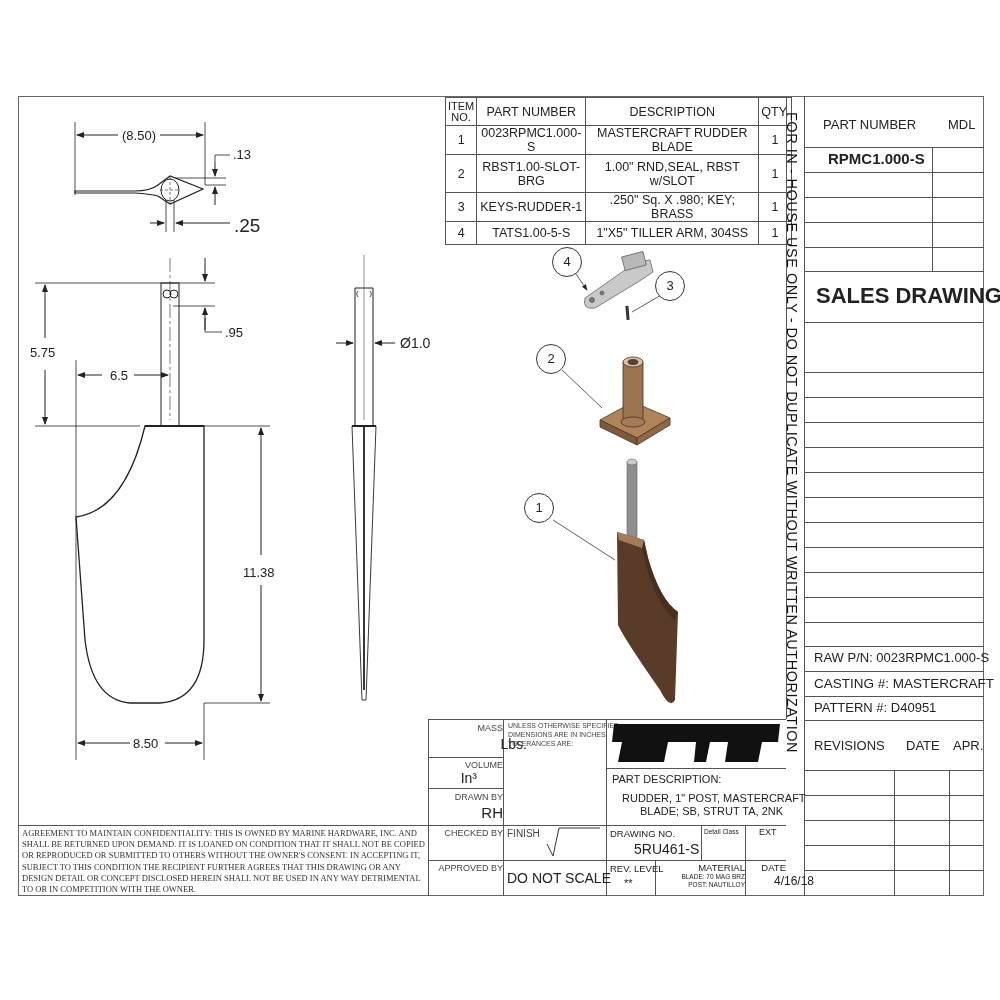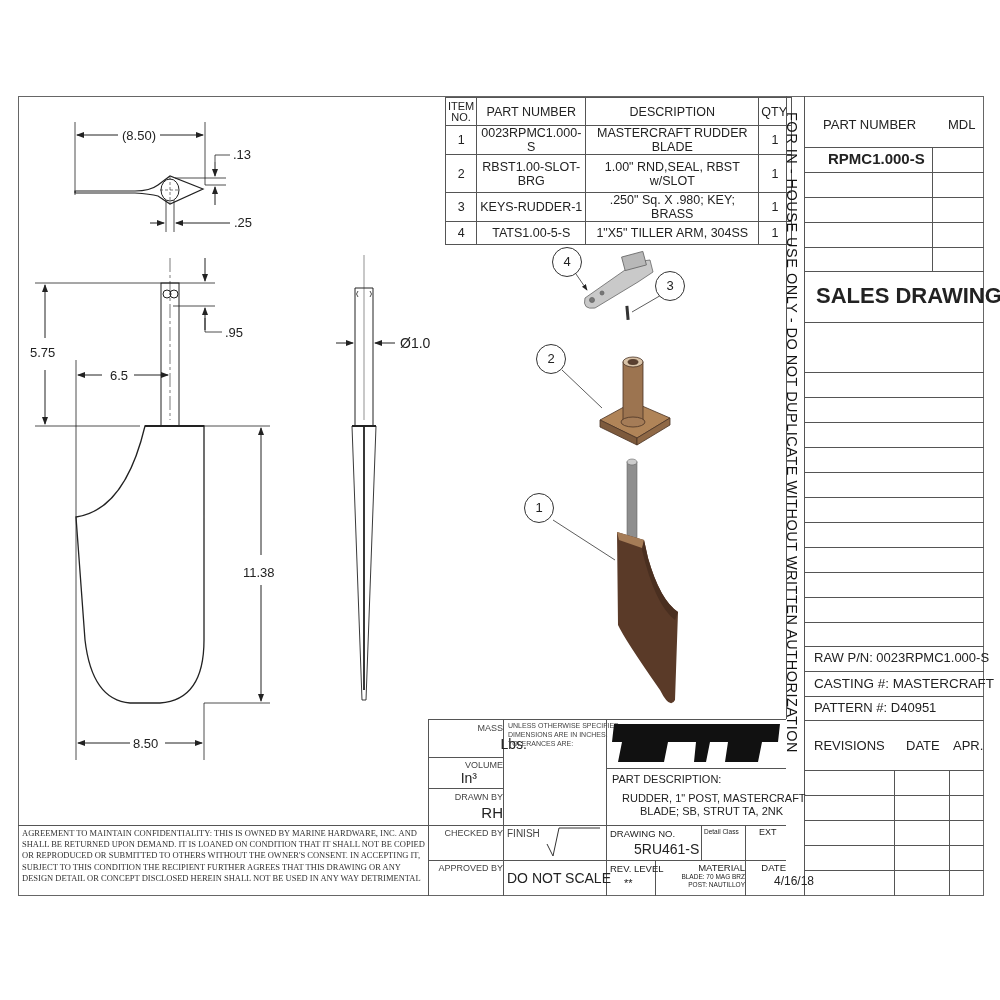--- a/index.html
+++ b/index.html
@@ -85,21 +85,21 @@
       <line x1="395" y1="343" x2="375" y2="343" marker-end="url(#ar)"></line>
       <line x1="352" y1="426" x2="376" y2="426" stroke-width="2"></line>
       <path d="M352,426 L362,700 L366,700 L376,426" stroke-width="0.9"></path>
       <line x1="364" y1="426" x2="364" y2="690" stroke-width="1.8"></line>
     </g>
   </g>
 </svg>
 
 <span class="t" style="left:122px;top:128px;font-size:13px;">(8.50)</span>
 <span class="t" style="left:233px;top:147px;font-size:13px;">.13</span>
-<span class="t" style="left:234px;top:215px;font-size:13px;">.25</span>
+<span class="t" style="left:234px;top:215px;font-size:19px;">.25</span>
 <span class="t" style="left:30px;top:345px;font-size:13px;">5.75</span>
 <span class="t" style="left:225px;top:325px;font-size:13px;">.95</span>
 <span class="t" style="left:110px;top:368px;font-size:13px;">6.5</span>
 <span class="t" style="left:243px;top:565px;font-size:13px;">11.38</span>
 <span class="t" style="left:133px;top:736px;font-size:13px;">8.50</span>
 <span class="t" style="left:400px;top:335px;font-size:14px;">Ø1.0</span>
 
 <table class="bom">
   <tbody>
       <tr style="height:28px;">
@@ -269,13 +269,14 @@
 <span class="t ctr" style="left:655px;top:881px;width:90px;font-size:6.5px;">POST:   NAUTILLOY</span>
 <span class="t ctr" style="left:745px;top:862px;width:41px;font-size:9.5px;">DATE</span>
 <span class="t ctr" style="left:745px;top:874px;width:41px;font-size:12px;padding-left:28px;">4/16/18</span>
 
 <div class="abs serif" style="left:22px;top:828px;font-size:8.5px;line-height:11.2px;color:#333;">
   <div>AGREEMENT TO MAINTAIN CONFIDENTIALITY: THIS IS OWNED BY MARINE HARDWARE, INC. AND</div>
   <div>SHALL BE RETURNED UPON DEMAND.  IT IS LOANED ON CONDITION THAT IT SHALL NOT BE COPIED</div>
   <div>OR REPRODUCED OR SUBMITTED TO OTHERS WITHOUT THE OWNER'S CONSENT.  IN ACCEPTING IT,</div>
   <div>SUBJECT TO THIS CONDITION THE RECIPIENT FURTHER AGREES THAT THIS DRAWING OR ANY</div>
   <div>DESIGN DETAIL OR CONCEPT DISCLOSED HEREIN SHALL NOT BE USED IN ANY WAY DETRIMENTAL</div>
+  <div>TO OR  IN COMPETITION WITH THE OWNER.</div>
 </div>
 
 </body></html>

